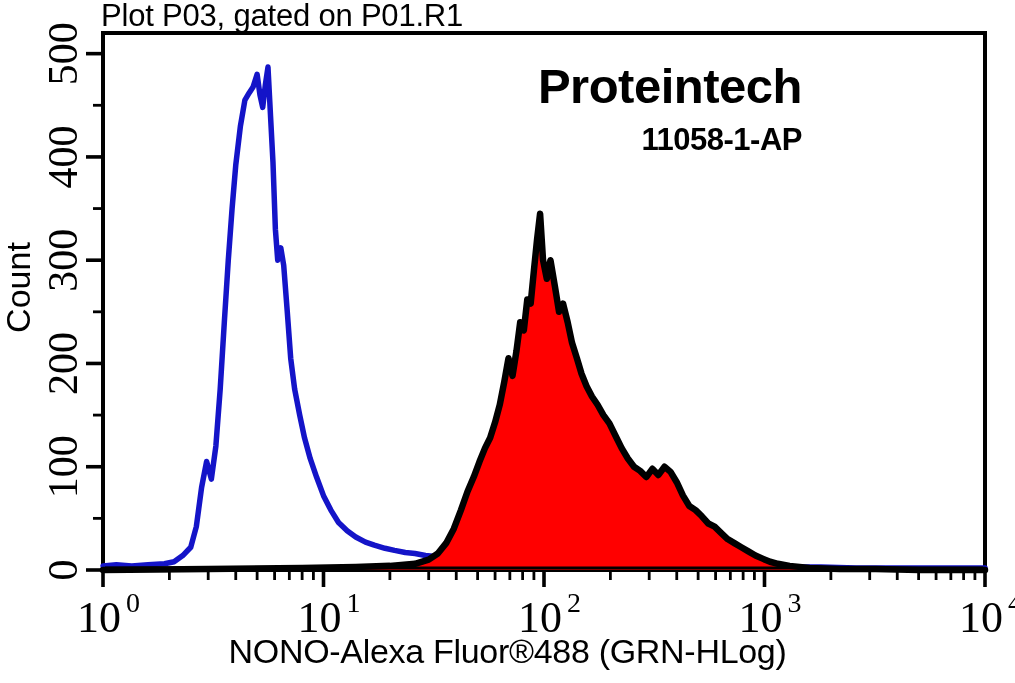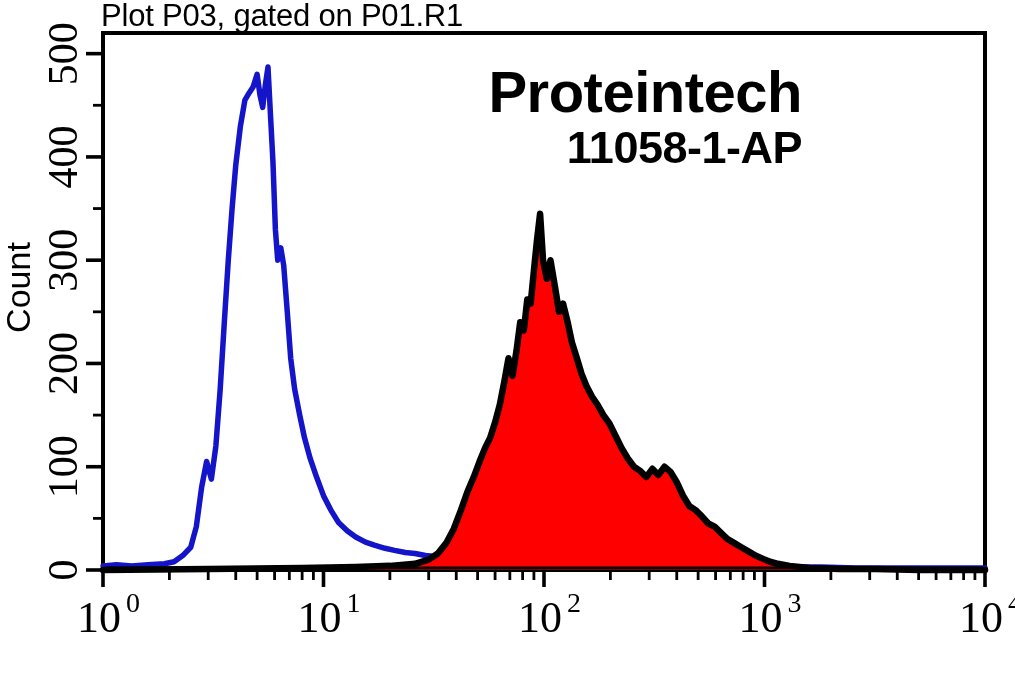--- a/index.html
+++ b/index.html
@@ -54,22 +54,22 @@
   .brand {
     position: absolute;
     right: 24px;
     font-family: "Liberation Sans", sans-serif;
     font-weight: bold;
     color: #000000;
     text-align: right;
     white-space: nowrap;
     letter-spacing: -0.5px;
   }
-  .brand-name { top: 58px; font-size: 58px; }
-  .brand-cat  { top: 122px; font-size: 45px; }
+  .brand-name { top: 58px; font-size: 49px; }
+  .brand-cat  { top: 122px; font-size: 31px; }
   .axis-title-x {
     position: absolute;
     left: 0;
     top: 632px;
     width: 1015px;
     text-align: center;
     font-family: "Liberation Sans", sans-serif;
     font-size: 34px;
     color: #000000;
     letter-spacing: -0.3px;
@@ -180,15 +180,16 @@
         </g>
         <text x="0" y="0" class="ylab-text" text-anchor="middle" transform="translate(77,570) rotate(-90)">0</text>
         <text x="0" y="0" class="ylab-text" text-anchor="middle" transform="translate(77,466.7307692307692) rotate(-90)">100</text>
         <text x="0" y="0" class="ylab-text" text-anchor="middle" transform="translate(77,363.46153846153845) rotate(-90)">200</text>
         <text x="0" y="0" class="ylab-text" text-anchor="middle" transform="translate(77,260.19230769230774) rotate(-90)">300</text>
         <text x="0" y="0" class="ylab-text" text-anchor="middle" transform="translate(77,156.9230769230769) rotate(-90)">400</text>
         <text x="0" y="0" class="ylab-text" text-anchor="middle" transform="translate(77,53.65384615384619) rotate(-90)">500</text>
       </g>
   </svg>
 
+  <div class="axis-title-x">NONO-Alexa Fluor®488 (GRN-HLog)</div>
   <div class="axis-title-y">Count</div>
 
 </div>
 
 </body></html>

